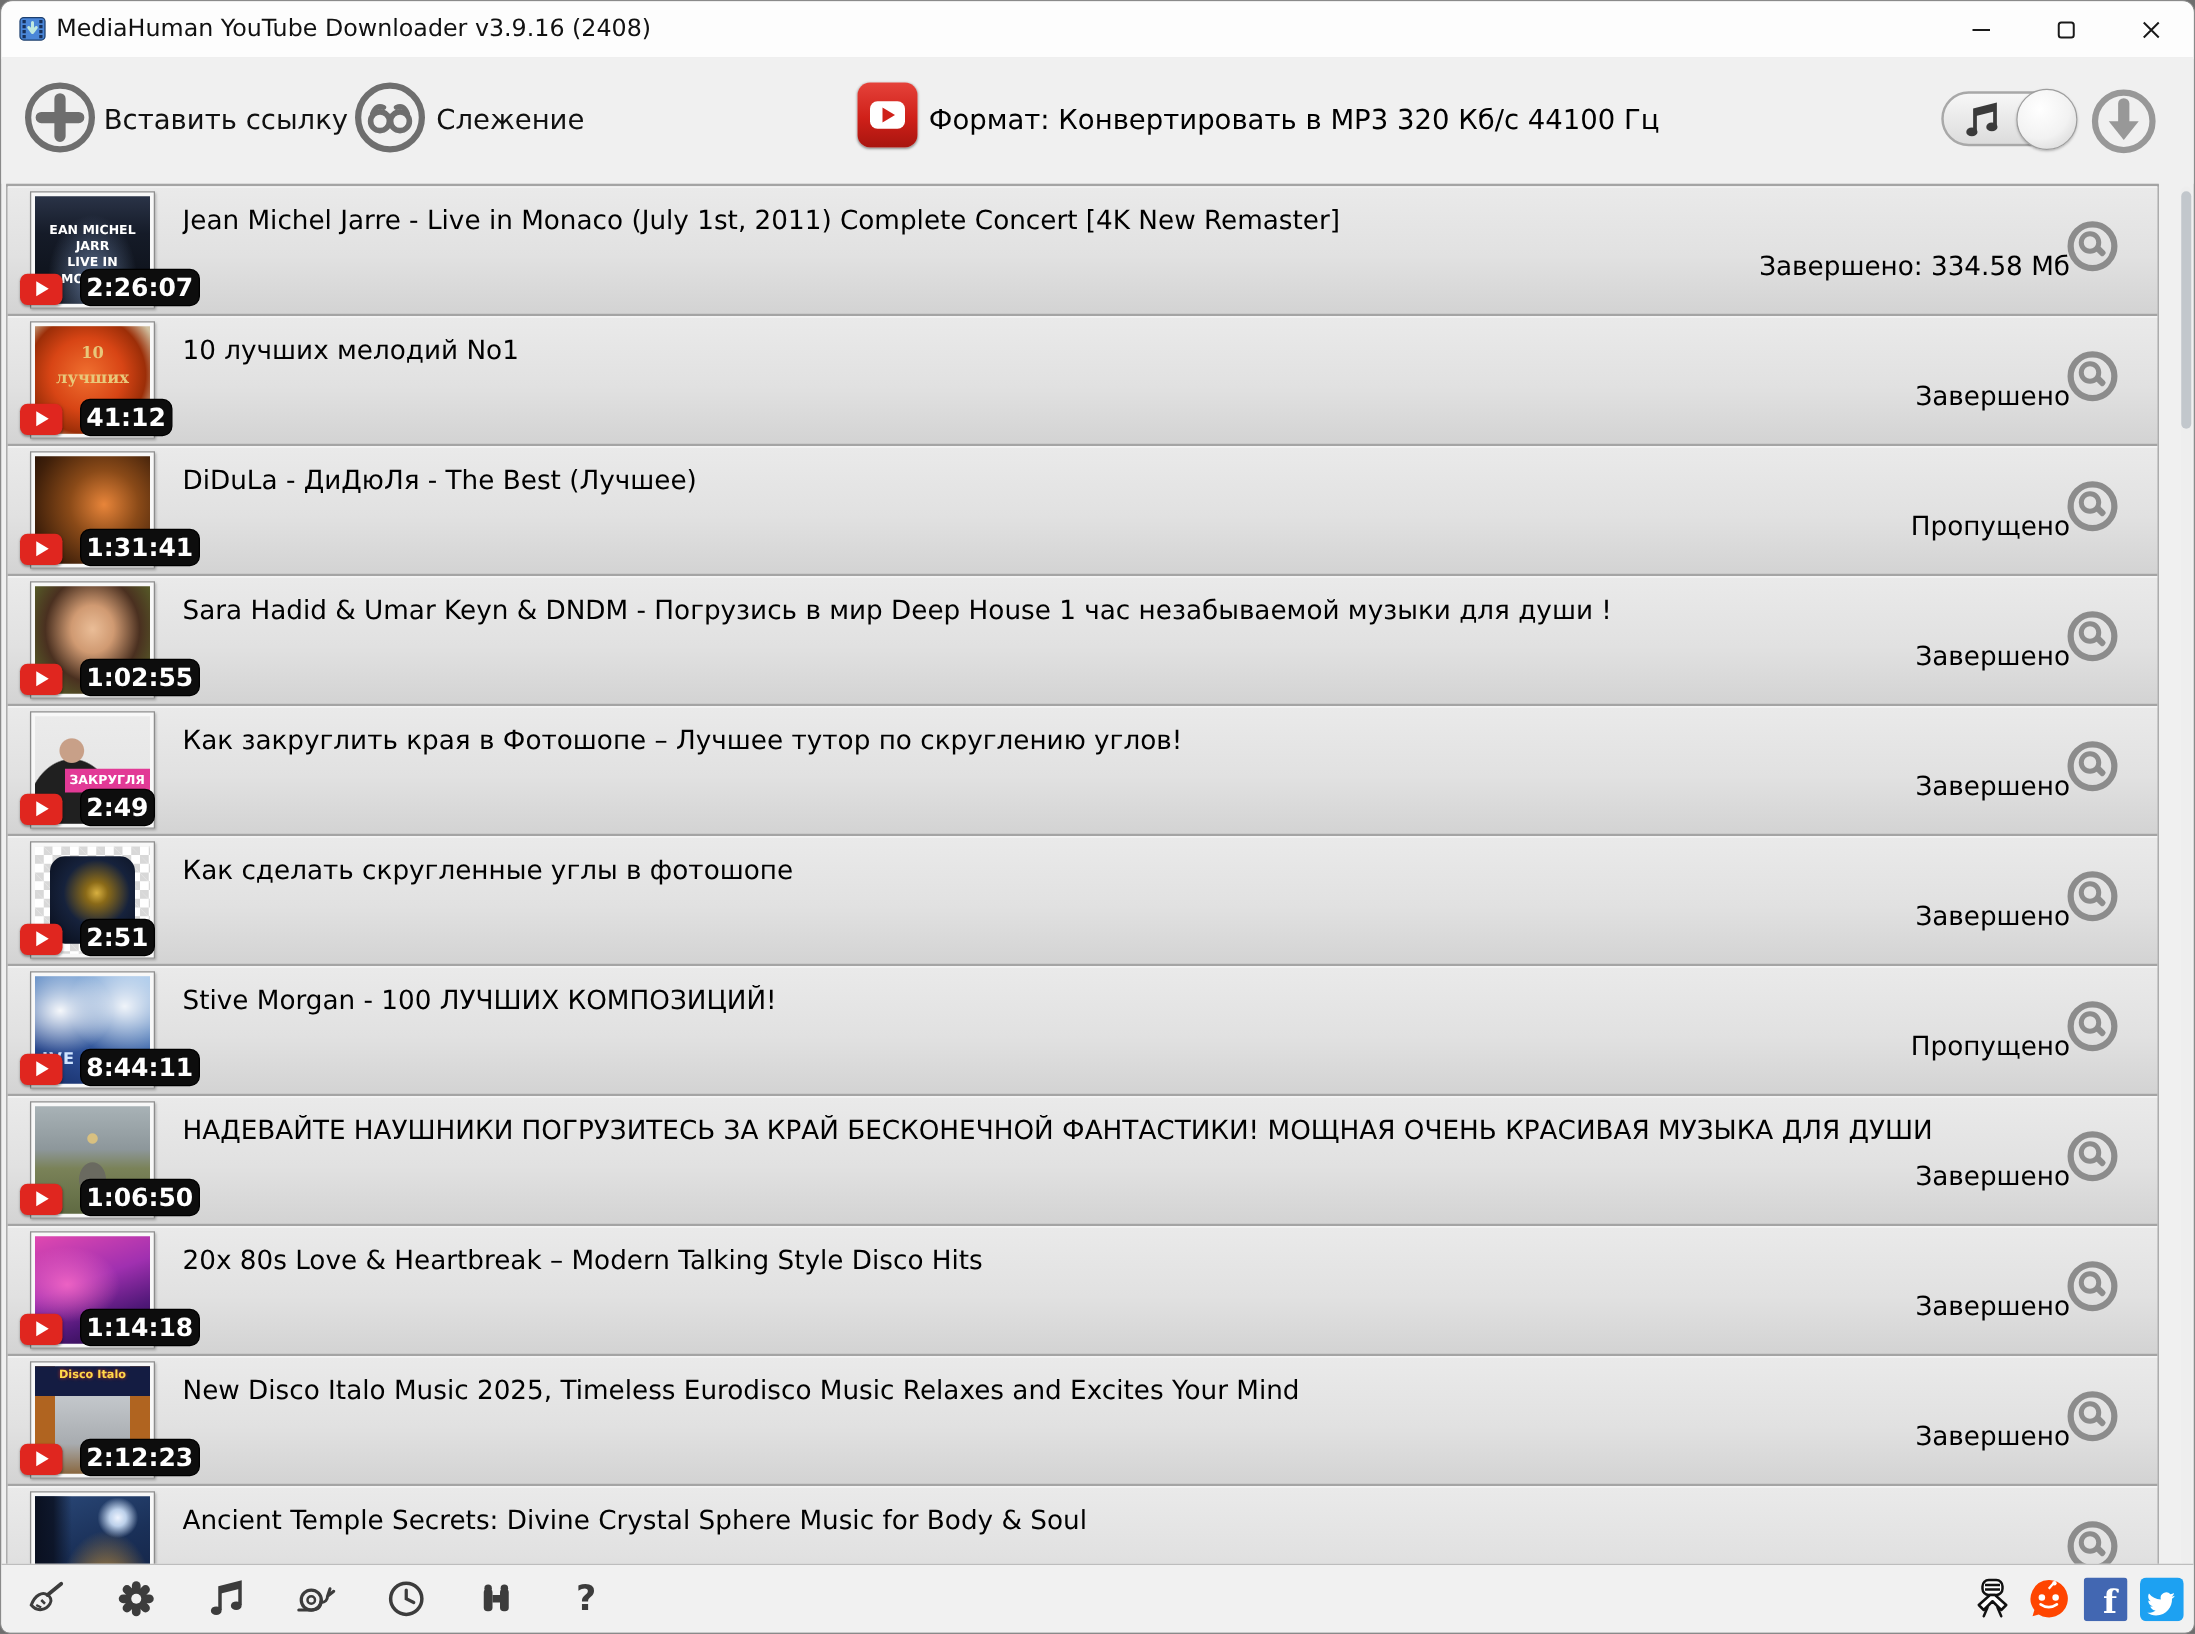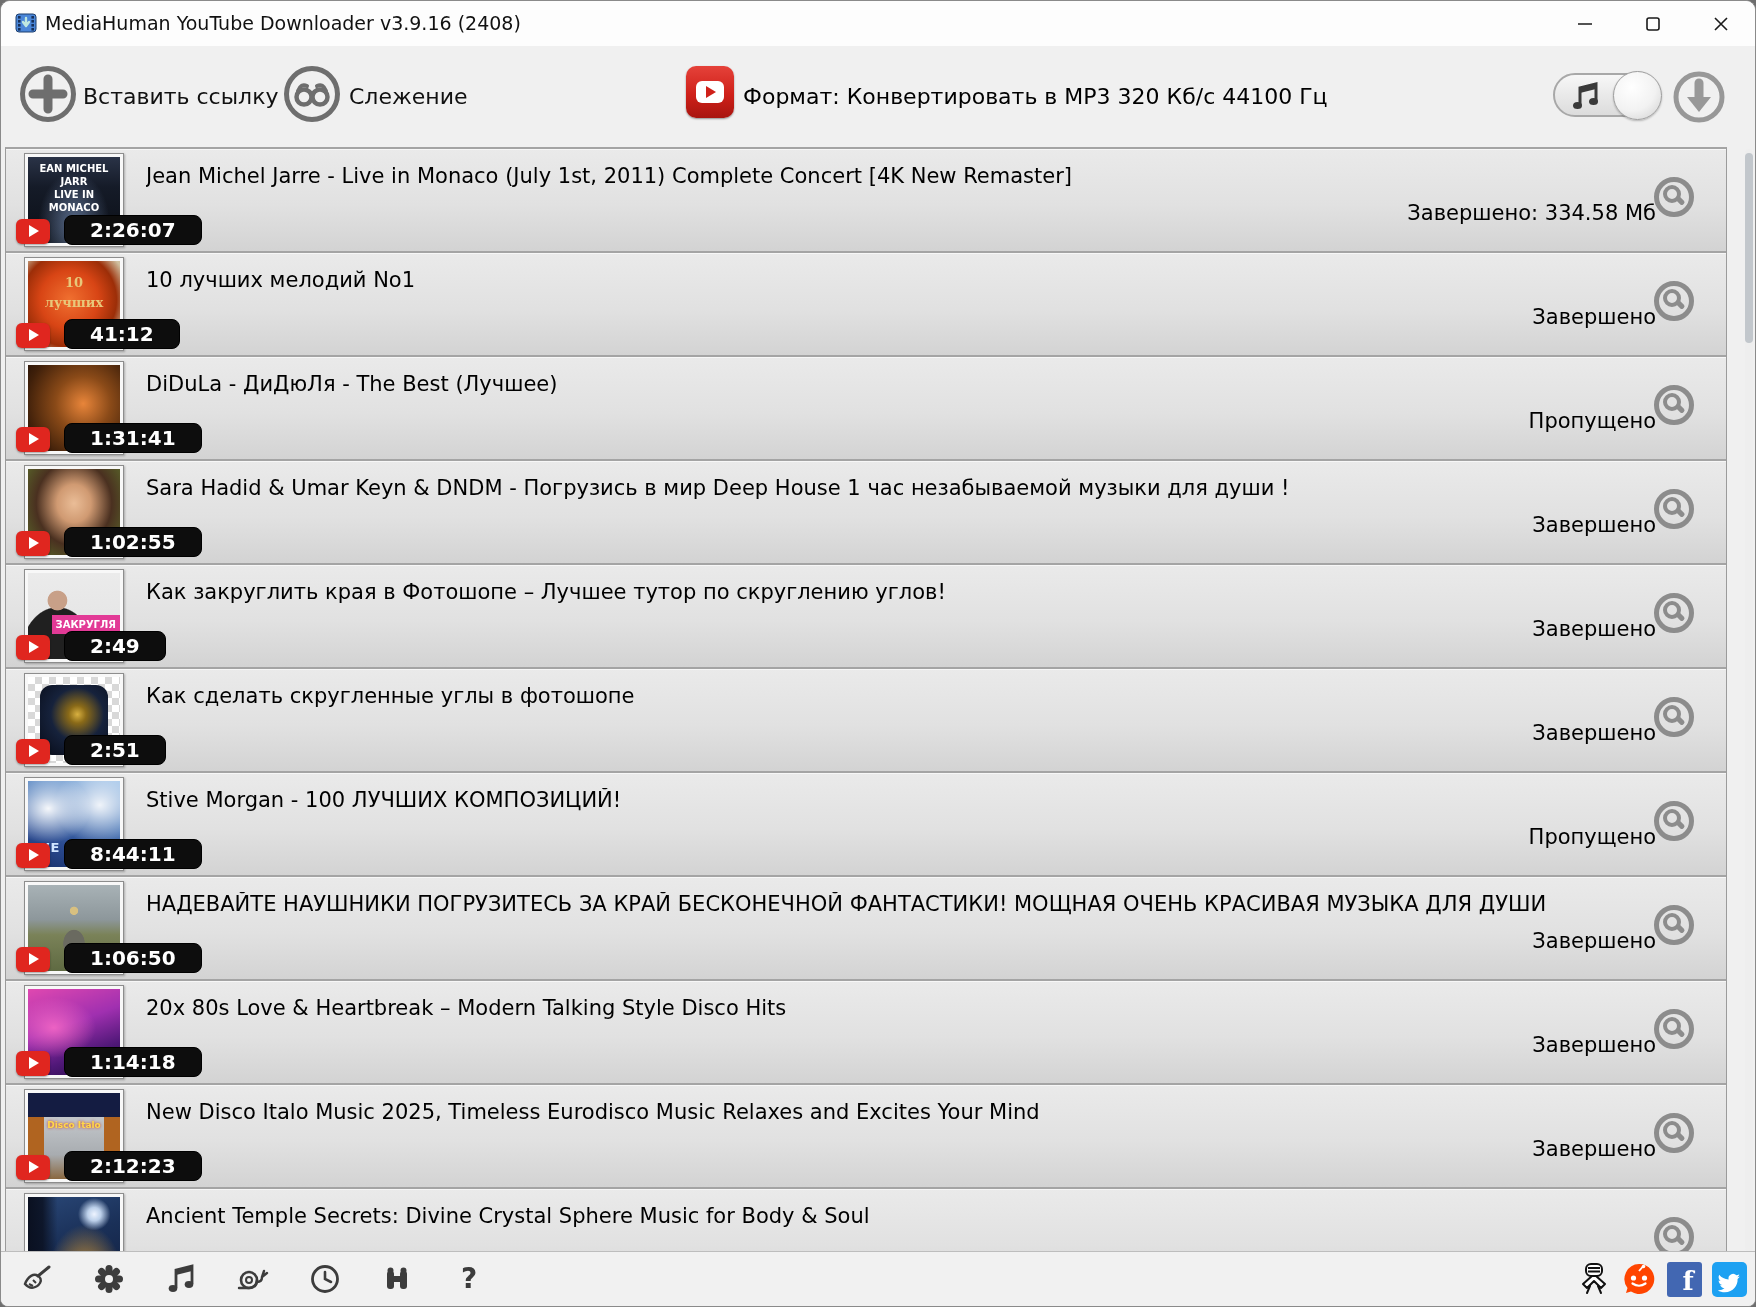--- a/index.html
+++ b/index.html
@@ -34,31 +34,31 @@
        background:linear-gradient(180deg,#eaeaea 0%,#e1e1e1 55%,#d3d3d3 100%);box-shadow:inset 0 1px 0 #f7f7f7;}
   .thumb-frame{position:absolute;left:18px;top:4px;width:100px;height:94px;background:#f8f8f8;border:1px solid #8d8d8d;
                padding:3px;box-sizing:border-box;box-shadow:1px 1px 2px rgba(0,0,0,.25);}
   .thumb{position:relative;width:100%;height:100%;overflow:hidden;}
   .thumb-text{position:absolute;left:0;right:0;top:0;}
   .play-badge{position:absolute;left:10px;top:70px;width:34px;height:25px;background:#e0261f;border-radius:6px;z-index:3;
               box-shadow:0 1px 2px rgba(0,0,0,.35);}
   .play-badge::after{content:"";position:absolute;left:13px;top:6px;width:0;height:0;border-left:10px solid #fff;
               border-top:6.5px solid transparent;border-bottom:6.5px solid transparent;}
   .duration-chip{position:absolute;left:58px;top:66px;height:28px;line-height:28px;background:#0d0d0d;color:#fff;
-                 border:1px solid #000;border-radius:8px;padding:0 25px;font-size:20px;font-weight:bold;z-index:2;}
+                 border:1px solid #000;border-radius:8px;padding:0 4px;font-size:20px;font-weight:bold;z-index:2;}
   .row-title{position:absolute;left:140px;top:15px;right:116px;font-size:21px;color:#000;white-space:nowrap;overflow:hidden;}
   .row-status{position:absolute;right:70px;top:52px;font-size:21px;color:#000;}
   .magnifier{position:absolute;right:32px;top:28px;width:30px;height:30px;border:5px solid #8c8c8c;border-radius:50%;}
   .magnifier::before{content:"";position:absolute;left:4px;top:3px;width:10px;height:10px;border:4px solid #8c8c8c;border-radius:50%;}
   .magnifier::after{content:"";position:absolute;left:16px;top:16px;width:10px;height:5px;background:#8c8c8c;
                     border-radius:2px;transform:rotate(45deg);}
   
   .t1{background:radial-gradient(ellipse at 50% 78%,rgba(150,180,230,.55) 0%,rgba(150,180,230,0) 55%),
        linear-gradient(180deg,#2a3347 0%,#151b28 35%,#0b0f16 100%);}
-  .t1 .thumb-text{color:#fff;text-align:center;padding-top:5px;font-size:10px;font-weight:bold;line-height:13px;}
+  .t1 .thumb-text{color:#fff;text-align:center;padding-top:21px;font-size:10px;font-weight:bold;line-height:13px;}
   .t2{background:radial-gradient(circle at 45% 45%,#f07030 0%,#d84515 42%,#9c2e08 68%,rgba(156,46,8,0) 88%),#cfc0a0;}
   .t2 .thumb-text{color:#e8c87a;text-align:center;padding-top:12px;font-size:13px;font-weight:bold;line-height:20px;
                   font-family:"DejaVu Serif","Liberation Serif",serif;}
   .t3{background:radial-gradient(circle at 60% 45%,#e8853a 0%,#8a4a18 38%,#40200a 78%,#241006 100%);}
   .t4{background:radial-gradient(ellipse at 50% 40%,#eabd97 0%,#d09a72 26%,#4a3020 58%,#5a6a2a 95%);}
   .t5{background:radial-gradient(circle at 32% 32%,#c8a088 11%,rgba(200,160,136,0) 12%),
        radial-gradient(ellipse at 32% 100%,#202020 42%,rgba(32,32,32,0) 43%),linear-gradient(#ebebeb,#e2e2e2);}
   .t5 .thumb-text{left:auto;right:0;top:42px;background:#e23a96;color:#fff;font-size:10px;font-weight:bold;padding:4px 4px;width:auto;}
   .t6{background-image:linear-gradient(45deg,#d8d8d8 25%,transparent 25%,transparent 75%,#d8d8d8 75%),
        linear-gradient(45deg,#d8d8d8 25%,#ffffff 25%,#ffffff 75%,#d8d8d8 75%);
@@ -70,21 +70,21 @@
        linear-gradient(200deg,#9ac0e8 0%,#4a78b8 38%,#2a4a90 72%,#18306a 100%);}
   .t7 .thumb-text{top:auto;bottom:12px;text-align:center;color:#cfe4ff;font-weight:bold;font-size:13px;letter-spacing:1px;}
   .t8{background:radial-gradient(circle at 50% 30%,#d8c080 5%,rgba(216,192,128,0) 6%),
        radial-gradient(ellipse at 50% 68%,#6a6a60 16%,rgba(106,106,96,0) 17%),
        linear-gradient(180deg,#a8b2b6 0%,#8d979b 40%,#7a8258 58%,#5f6a42 100%);}
   .t9{background:radial-gradient(ellipse at 28% 45%,rgba(255,110,200,.8) 0%,rgba(255,110,200,0) 45%),
        linear-gradient(160deg,#e048b0 0%,#a030b0 42%,#501878 72%,#200a40 100%);}
   .t10{background:linear-gradient(180deg,#141c42 0%,#141c42 28%,rgba(20,28,66,0) 28%),
         linear-gradient(90deg,#b06420 0%,#b06420 17%,rgba(176,100,32,0) 17%,rgba(176,100,32,0) 83%,#b06420 83%),
         linear-gradient(180deg,#c2c6ca 30%,#a8acb0 72%,#8a6840 100%);}
-  .t10 .thumb-text{top:27px;text-align:center;color:#ffd84a;font-size:9px;font-weight:bold;text-shadow:0 0 3px #c03020;}
+  .t10 .thumb-text{top:2px;text-align:center;color:#ffd84a;font-size:9px;font-weight:bold;text-shadow:0 0 3px #c03020;}
   .t11{background:radial-gradient(circle at 72% 20%,#eef4ff 0%,#bcd0ea 7%,rgba(188,208,234,0) 17%),
         radial-gradient(ellipse at 62% 88%,rgba(216,156,56,.9) 0%,rgba(216,156,56,0) 45%),
         linear-gradient(90deg,#0a1020 0%,rgba(10,16,32,.85) 16%,rgba(10,16,32,0) 32%),
         linear-gradient(160deg,#2a4878 0%,#1a3058 48%,#122040 100%);}
   
   .scrollbar{position:absolute;right:2px;top:148px;width:8px;height:1103px;background:#eeeeee;border-radius:4px;}
   .scroll-thumb{position:absolute;left:0;top:4px;width:8px;height:190px;background:#c2c7cc;border-radius:4px;}
   
   .statusbar{position:absolute;left:0;right:0;bottom:0;height:54px;background:#f1f1f1;border-top:1px solid #bdbdbd;}
   .sb-left{position:absolute;left:16px;top:0;height:54px;display:flex;align-items:center;gap:32px;}

